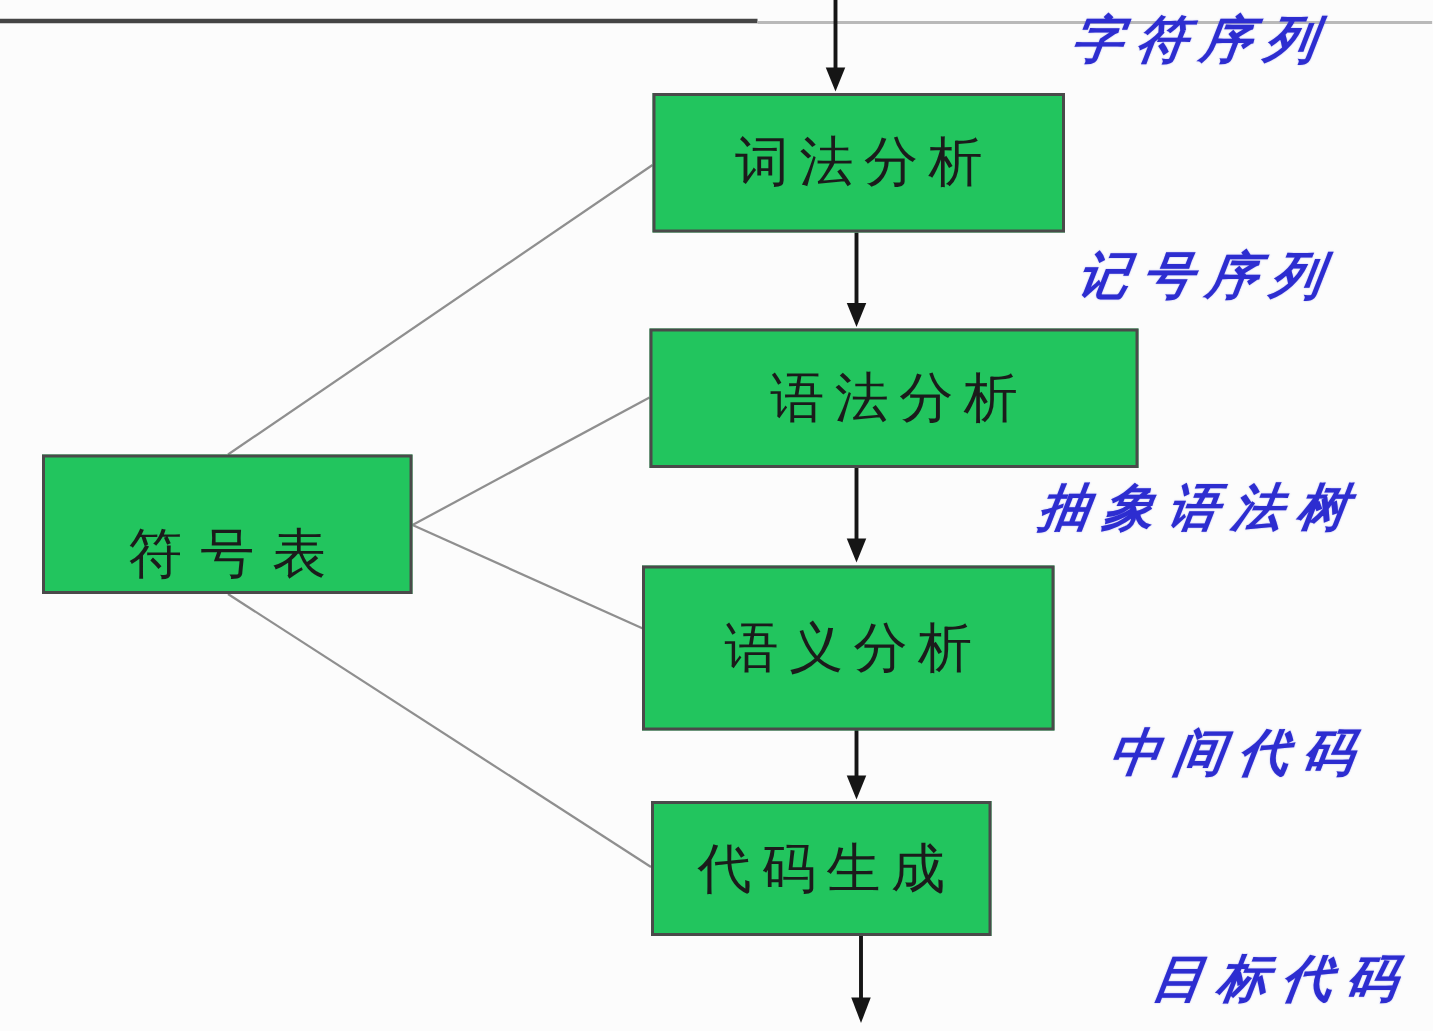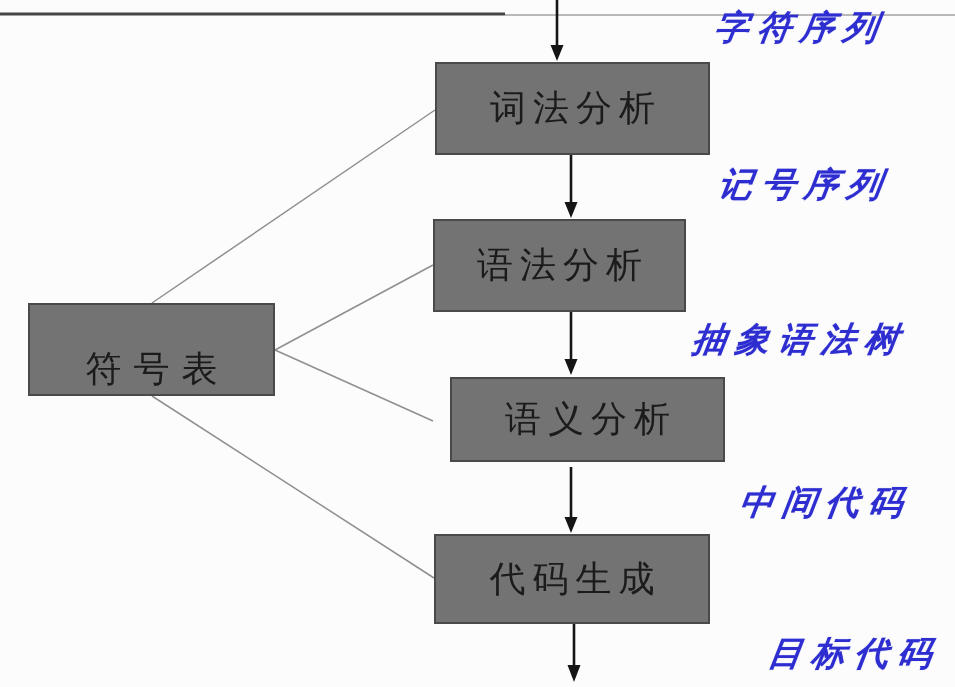--- a/index.html
+++ b/index.html
@@ -16,37 +16,37 @@
     background: #fcfcfc;
   }
   #wires {
     position: absolute;
     left: 0; top: 0;
     width: 955px; height: 687px;
     display: block;
   }
   .node {
     position: absolute;
-    background: #737373;
+    background: #22c55e;
     border: 2px solid #4a4a4a;
     display: flex;
     align-items: center;
     justify-content: center;
     box-sizing: border-box;
     font-family: "Liberation Serif", "DejaVu Serif", serif;
     font-size: 36px;
     color: #1b1b1b;
     letter-spacing: 7px;
     text-indent: 7px;
     white-space: nowrap;
   }
   #node-lexical   { left: 435px; top:  62px; width: 275px; height:  93px; }
-  #node-syntax    { left: 433px; top: 219px; width: 253px; height:  93px; }
-  #node-semantic  { left: 450px; top: 377px; width: 275px; height:  85px; }
-  #node-codegen   { left: 434px; top: 534px; width: 276px; height:  90px; }
+  #node-syntax    { left: 433px; top: 219px; width: 326px; height:  93px; }
+  #node-semantic  { left: 428px; top: 377px; width: 275px; height:  110px; }
+  #node-codegen   { left: 434px; top: 534px; width: 227px; height:  90px; }
   #node-symtab    { left:  28px; top: 303px; width: 247px; height:  93px; letter-spacing: 12px; text-indent: 12px; align-items: flex-end; }
   .stage-label {
     position: absolute;
     font-family: "Liberation Serif", "DejaVu Serif", serif;
     font-weight: bold;
     font-style: italic;
     font-size: 34px;
     line-height: 36px;
     color: #2d2dd0;
     letter-spacing: 9px;

